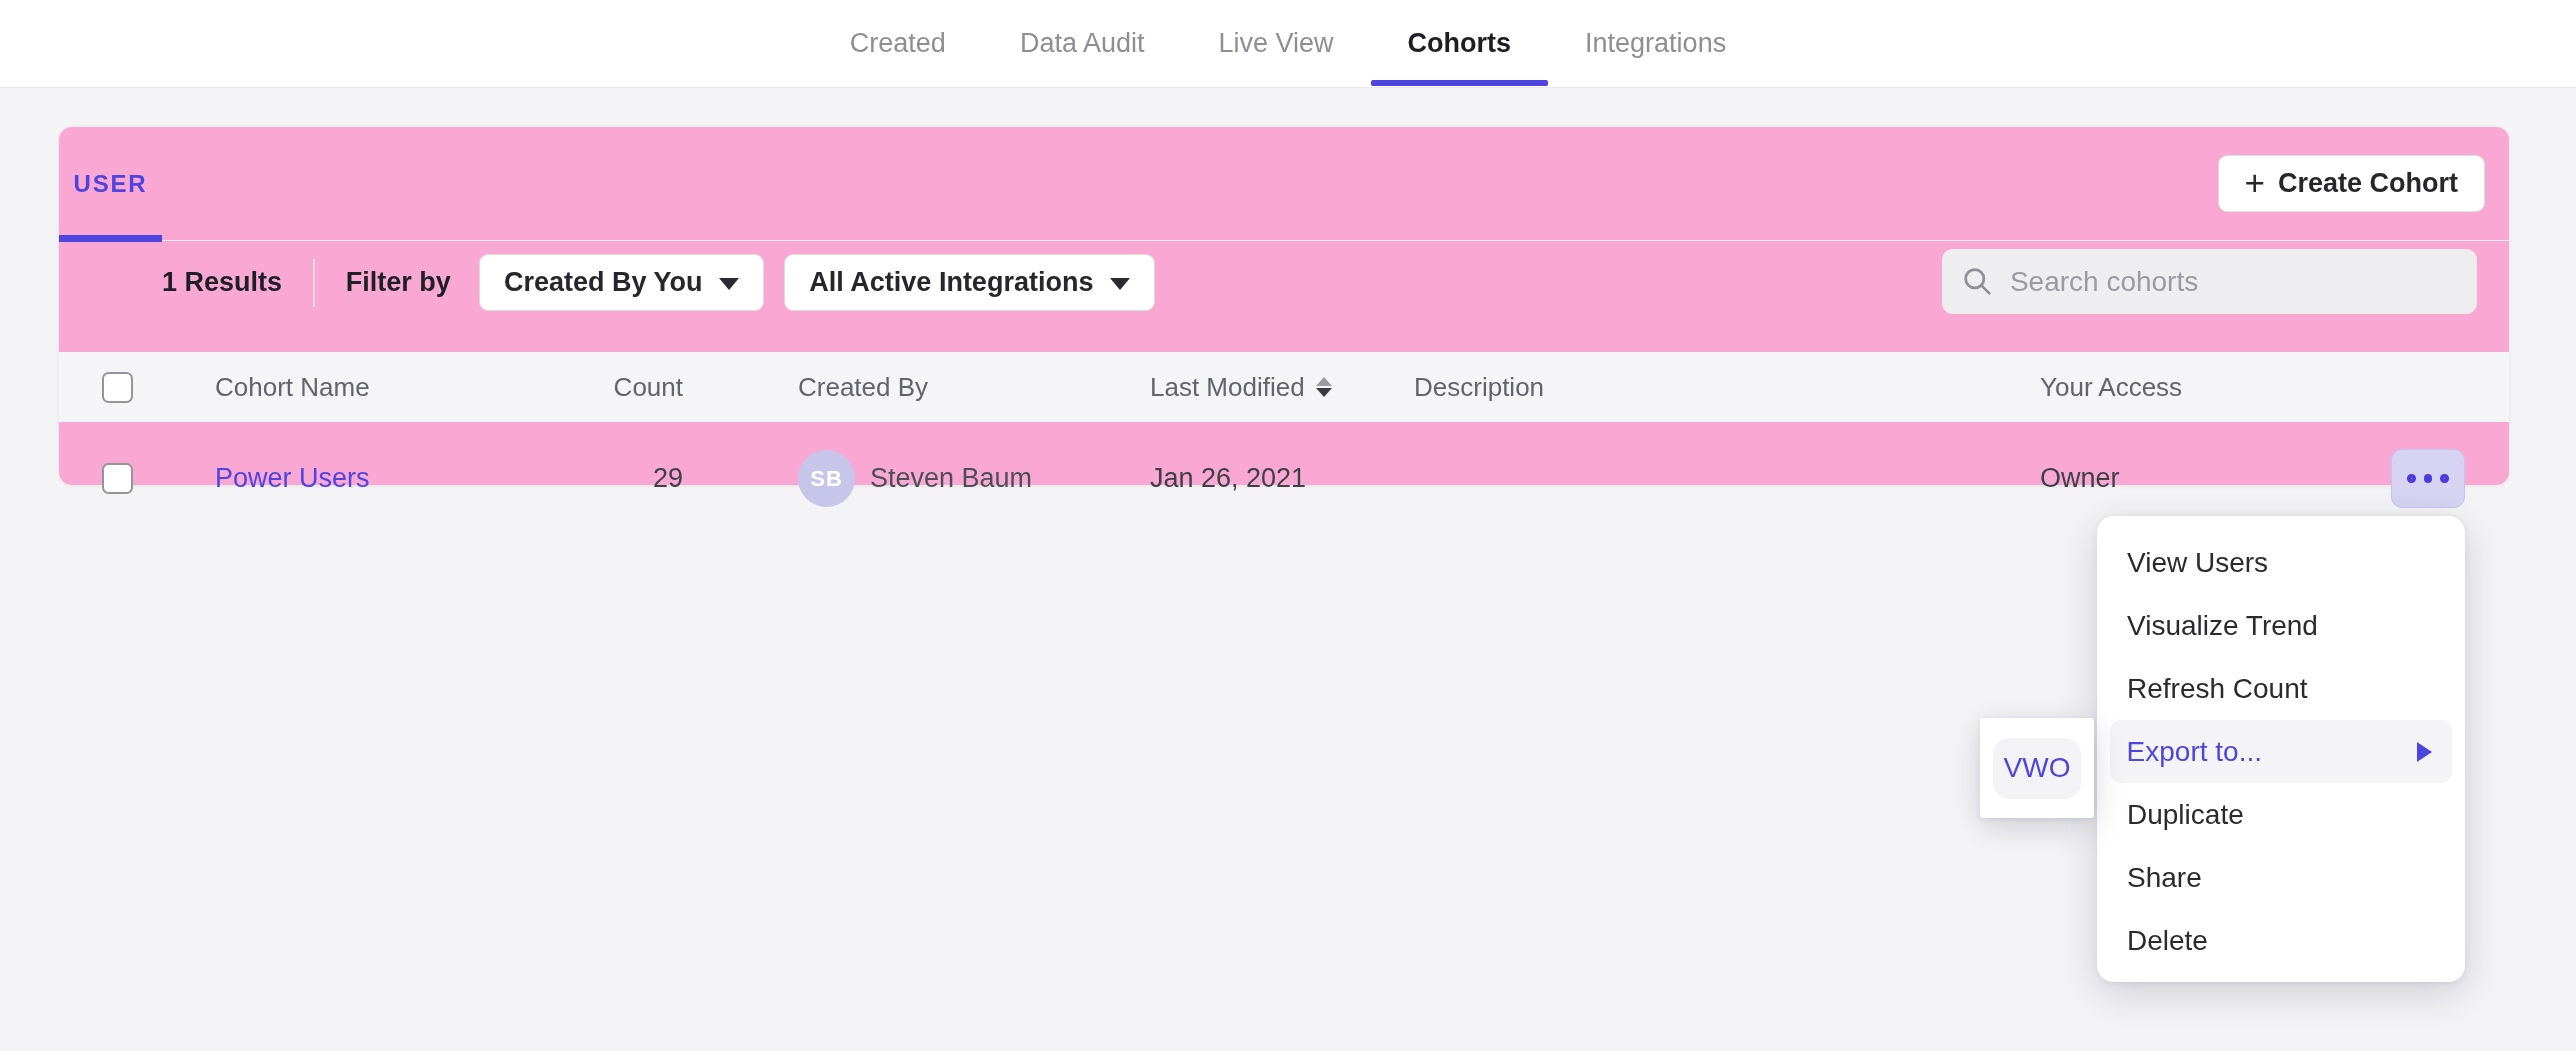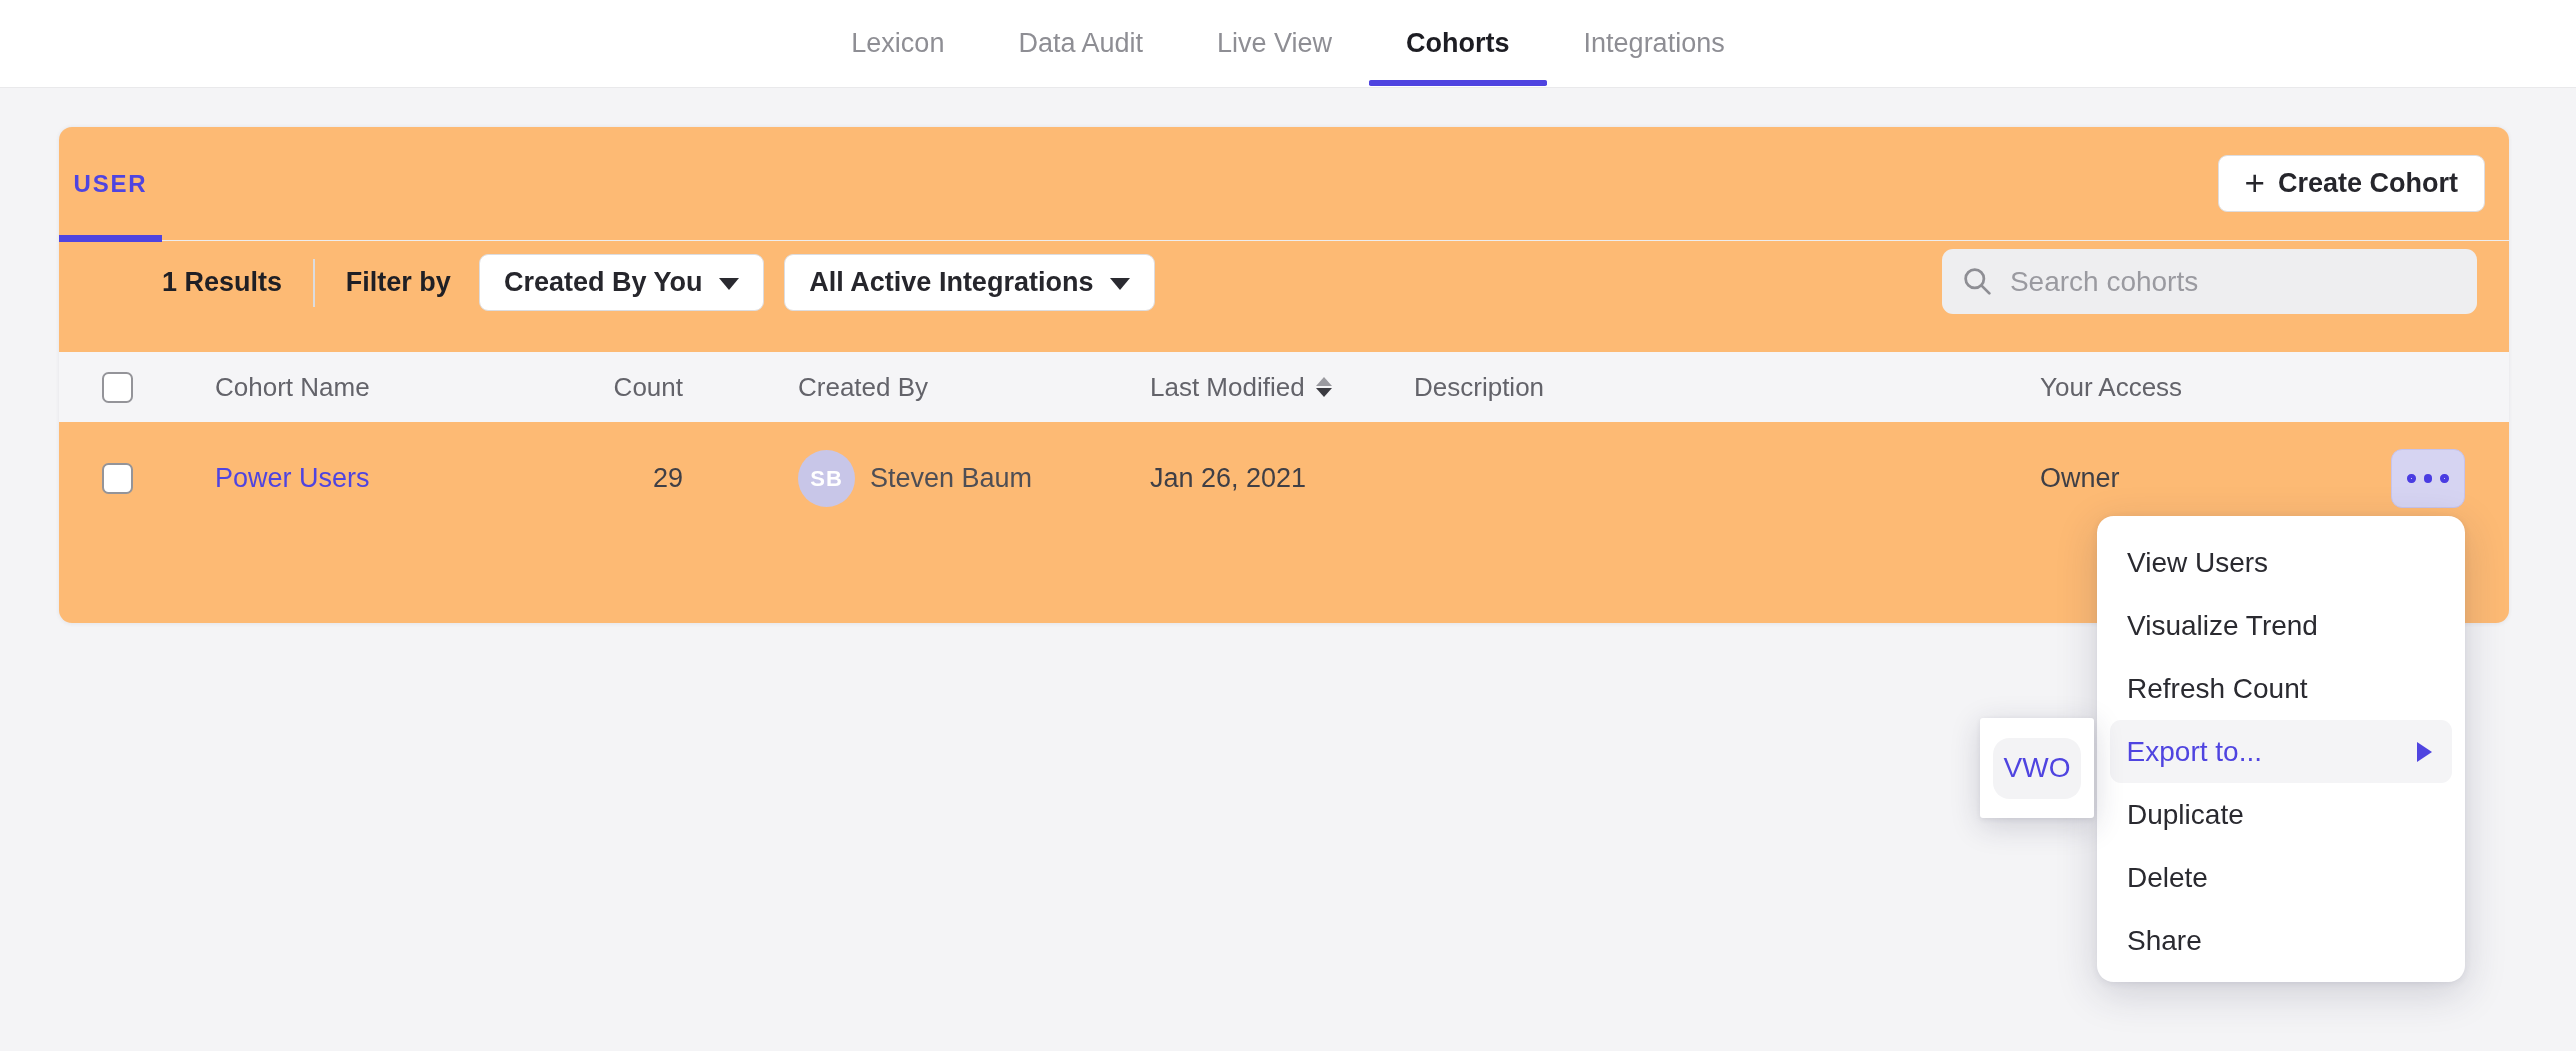--- a/index.html
+++ b/index.html
@@ -25,22 +25,22 @@
     font-size:27px; color:#8e8e94; cursor:pointer; white-space:nowrap;
   }
   .nav-item.active { color:#1d1d23; font-weight:600; }
   .nav-underline {
     position:absolute; left:-37px; right:-37px; bottom:0; height:6.5px;
     background:#4f44e0; border-radius:1.8px;
   }
 
   
   .card {
-    position:absolute; left:59px; top:127px; width:2450px; height:496px;
-    background:#fdba74; border-radius:13px;
+    position:absolute; left:59px; top:127px; width:2450px; height:358px;
+    background:#f9a8d4; border-radius:13px;
     box-shadow:0 0.9px 4.6px rgba(30,30,50,0.07);
   }
 
   
   .tabbar { position:relative; height:114px; border-bottom:1.8px solid #ededef; }
   .user-tab {
     position:absolute; left:0; top:0; width:103px; height:100%;
     display:flex; align-items:center; justify-content:center;
     color:#4f44e0; font-size:24px; font-weight:700; letter-spacing:1.8px;
     cursor:pointer;
@@ -170,21 +170,21 @@
     width:88px; height:61px; background:#f3f3f5; border-radius:16.6px;
     display:flex; align-items:center; justify-content:center;
     font-size:28px; color:#4f44e0; cursor:pointer;
   }
 </style>
 </head>
 <body>
 
 <div class="topbar">
   <div class="nav">
-    <div class="nav-item">Lexicon</div>
+    <div class="nav-item">Created</div>
     <div class="nav-item">Data Audit</div>
     <div class="nav-item">Live View</div>
     <div class="nav-item active">
       <span>Cohorts</span>
       <i class="nav-underline"></i>
     </div>
     <div class="nav-item">Integrations</div>
   </div>
 </div>
 
@@ -265,20 +265,20 @@
 
 <div class="context-menu">
   <div class="menu-item">View Users</div>
   <div class="menu-item">Visualize Trend</div>
   <div class="menu-item">Refresh Count</div>
   <div class="menu-item highlight">
     <span>Export to...</span>
     <i class="submenu-arrow"></i>
   </div>
   <div class="menu-item">Duplicate</div>
+  <div class="menu-item">Share</div>
   <div class="menu-item">Delete</div>
-  <div class="menu-item">Share</div>
 </div>
 
 <div class="flyout">
   <div class="flyout-item">VWO</div>
 </div>
 
 
 </body></html>

